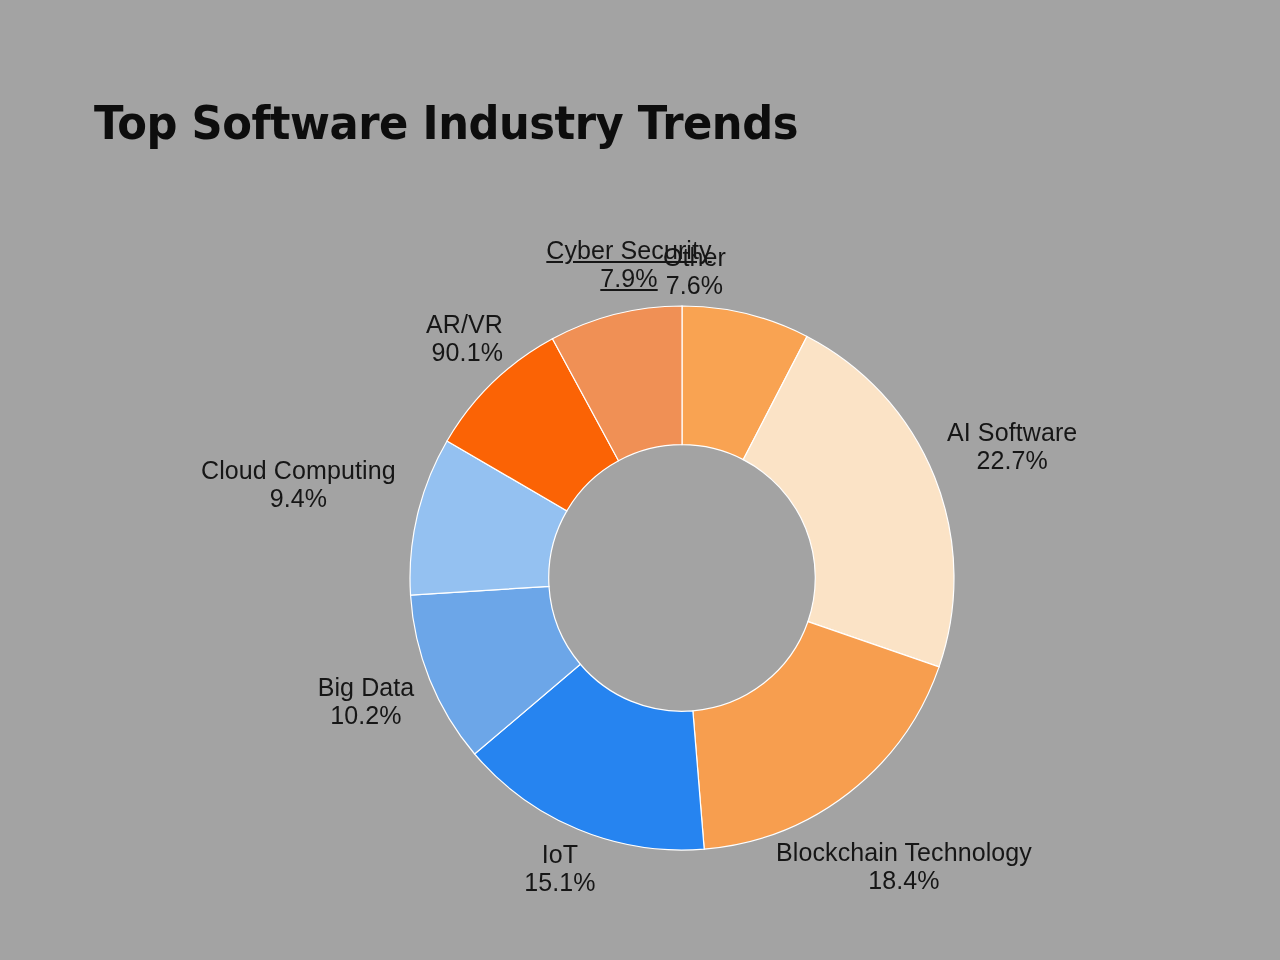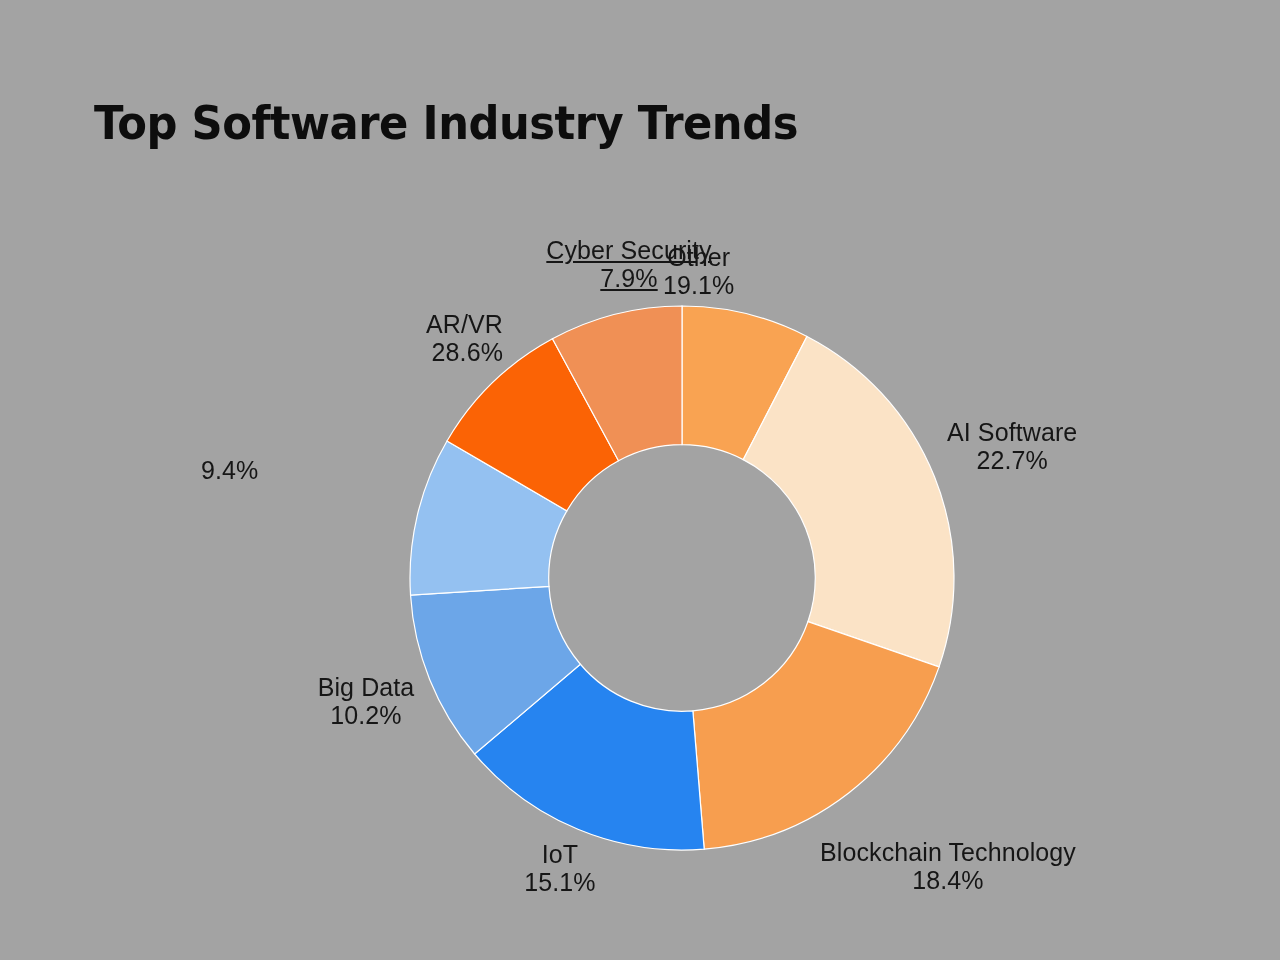--- a/index.html
+++ b/index.html
@@ -69,21 +69,21 @@
   }
   .slice-label .lab-val {
     display: block;
   }
 
   .ta-center { text-align: center; }
 
   
   #label-other            { left: 663px;  top: 243px; }
   #label-ai-software      { left: 947px;  top: 418px; }
-  #label-blockchain       { left: 776px;  top: 838px; margin-left: 44px; }
+  #label-blockchain       { left: 776px;  top: 838px; }
   #label-iot              { left: 480px;  top: 840px; width: 160px; }
   #label-big-data         { left: 286px;  top: 673px; width: 160px; }
   #label-cloud-computing  { left: 201px;  top: 456px; }
   #label-ar-vr            { left: 398px;  top: 310px; width: 105px; text-align: right; }
   #label-cyber-security   { left: 544px;  top: 236px; width: 170px; text-decoration: underline; }
 </style>
 </head>
 <body>
 
 <div id="chart-page">
@@ -100,21 +100,21 @@
           <path d="M 704.19 849.09 A 272 272 0 0 1 474.62 754.00 L 580.38 664.24 A 133.28 133.28 0 0 0 692.87 710.84 Z" fill="#2684F0" class="slice-path"></path>
           <path d="M 474.62 754.00 A 272 272 0 0 1 410.54 595.08 L 548.98 586.37 A 133.28 133.28 0 0 0 580.38 664.24 Z" fill="#6CA6E8" class="slice-path"></path>
           <path d="M 410.54 595.08 A 272 272 0 0 1 447.01 441.01 L 566.86 510.88 A 133.28 133.28 0 0 0 548.98 586.37 Z" fill="#94C1F1" class="slice-path"></path>
           <path d="M 447.01 441.01 A 272 272 0 0 1 552.46 338.83 L 618.53 460.80 A 133.28 133.28 0 0 0 566.86 510.88 Z" fill="#FB6305" class="slice-path"></path>
           <path d="M 552.46 338.83 A 272 272 0 0 1 682.00 306.00 L 682.00 444.72 A 133.28 133.28 0 0 0 618.53 460.80 Z" fill="#F09055" class="slice-path"></path>
         </g>
     </svg>
 
     <div class="slice-label ta-center" id="label-other">
       <span class="lab-name">Other</span>
-      <span class="lab-val">19.1%</span>
+      <span class="lab-val">7.6%</span>
     </div>
 
     <div class="slice-label ta-center" id="label-ai-software">
       <span class="lab-name">AI Software</span>
       <span class="lab-val">22.7%</span>
     </div>
 
     <div class="slice-label ta-center" id="label-blockchain">
       <span class="lab-name">Blockchain Technology</span>
       <span class="lab-val">18.4%</span>
@@ -124,26 +124,27 @@
       <span class="lab-name">IoT</span>
       <span class="lab-val">15.1%</span>
     </div>
 
     <div class="slice-label ta-center" id="label-big-data">
       <span class="lab-name">Big Data</span>
       <span class="lab-val">10.2%</span>
     </div>
 
     <div class="slice-label ta-center" id="label-cloud-computing">
+      <span class="lab-name">Cloud Computing</span>
       <span class="lab-val">9.4%</span>
     </div>
 
     <div class="slice-label ta-center" id="label-ar-vr">
       <span class="lab-name">AR/VR</span>
-      <span class="lab-val">28.6%</span>
+      <span class="lab-val">90.1%</span>
     </div>
 
     <div class="slice-label ta-center" id="label-cyber-security">
       <span class="lab-name">Cyber Security</span>
       <span class="lab-val">7.9%</span>
     </div>
 
   </div>
 </div>
 

